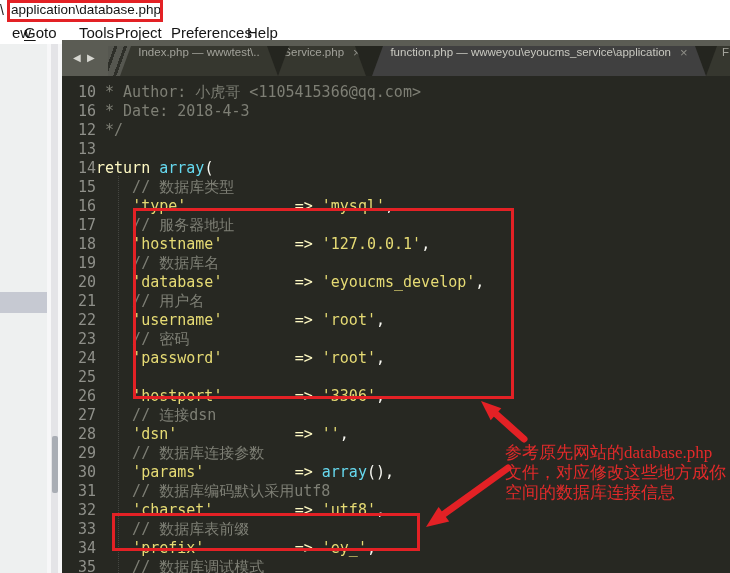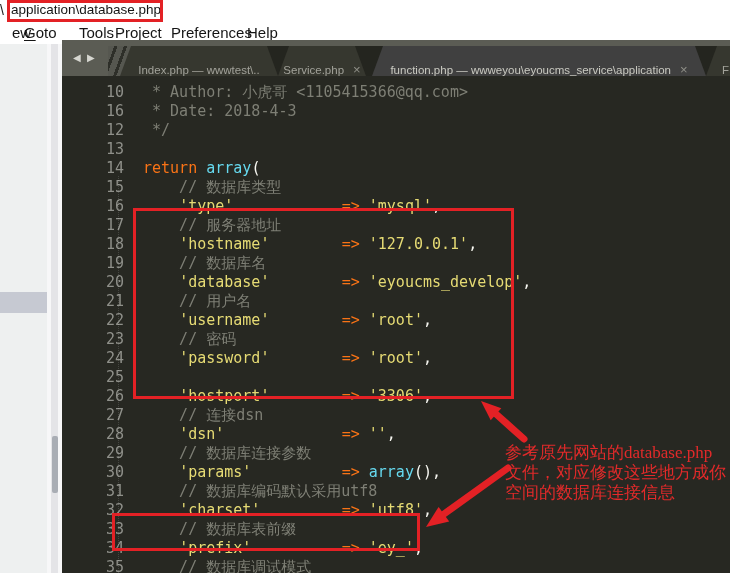--- a/index.html
+++ b/index.html
@@ -26,41 +26,41 @@
 
   
   #tabbar{position:absolute;left:62px;top:40px;width:668px;height:36px;background:#24251f;}
   #tabbar .top-strip{position:absolute;left:0;top:0;width:100%;height:6px;background:#5b5c54;}
   #tabbar .nav-block{position:absolute;left:0;top:0;width:46px;height:36px;background:#5b5c54;}
   .nav-arrow{position:absolute;top:12px;font-size:10px;color:#d6d6d0;cursor:pointer;}
   #nav-back{left:11px;}
   #nav-fwd{left:25px;}
   #tab-stack-edges{position:absolute;left:46px;top:6px;width:34px;height:30px;
      background:repeating-linear-gradient(110deg,#565750 0px,#565750 6px,#2e2f29 6px,#2e2f29 9px);}
-  .tab{position:absolute;top:6px;height:30px;display:flex;align-items:flex-end;justify-content:center;
+  .tab{position:absolute;top:6px;height:30px;display:flex;align-items:flex-start;justify-content:center;
        clip-path:polygon(11px 0,calc(100% - 11px) 0,100% 100%,0 100%);
        font-size:11.5px;color:#a2a29a;white-space:nowrap;overflow:hidden;cursor:pointer;}
   .tab.inactive{background:#36372f;}
   .tab.active{background:#404040;color:#c9c9c1;}
   .tab .close-icon{margin-left:9px;font-size:13px;color:#8f8f88;line-height:1;cursor:pointer;}
   #tab-1{left:58px;width:158px;}
   #tab-2{left:216px;width:88px;}
   #tab-3{left:310px;width:334px;}
   #tab-4{left:644px;width:60px;justify-content:flex-start;padding-left:16px;}
 
   
   #code-area{position:absolute;left:62px;top:76px;width:668px;height:497px;background:#272822;
              padding-top:7px;box-sizing:border-box;
              font-family:"DejaVu Sans Mono","Liberation Mono",monospace;font-size:15px;}
   #indent-guide{position:absolute;left:56px;top:100px;bottom:0;width:0;border-left:1px dotted rgba(255,255,255,0.14);}
   .line{display:flex;height:19px;line-height:19px;}
-  .ln{width:34px;text-align:right;color:#8f908a;flex:none;margin-right:19px;user-select:none;padding-left:28px;}
+  .ln{width:34px;text-align:right;color:#8f908a;flex:none;user-select:none;}
   .lt{white-space:pre;}
   .tok-cm{color:#7e7f75;}
-  .tok-k{color:#f97316;margin-top:48px;}
+  .tok-k{color:#fef9c3;margin-top:48px;}
   .tok-fn{color:#66d9ef;}
   .tok-s{color:#e6db74;}
   .tok-pl{color:#f8f8f2;}
 
   
   .red-box{position:absolute;border:3px solid #e32125;box-sizing:border-box;pointer-events:none;z-index:50;}
   #red-box-title{left:7px;top:0px;width:156px;height:22px;}
   #red-box-config{left:133px;top:208px;width:381px;height:191px;}
   #red-box-prefix{left:112px;top:513px;width:308px;height:38px;}
   #anno-svg{position:absolute;left:0;top:0;width:730px;height:573px;pointer-events:none;z-index:51;}

